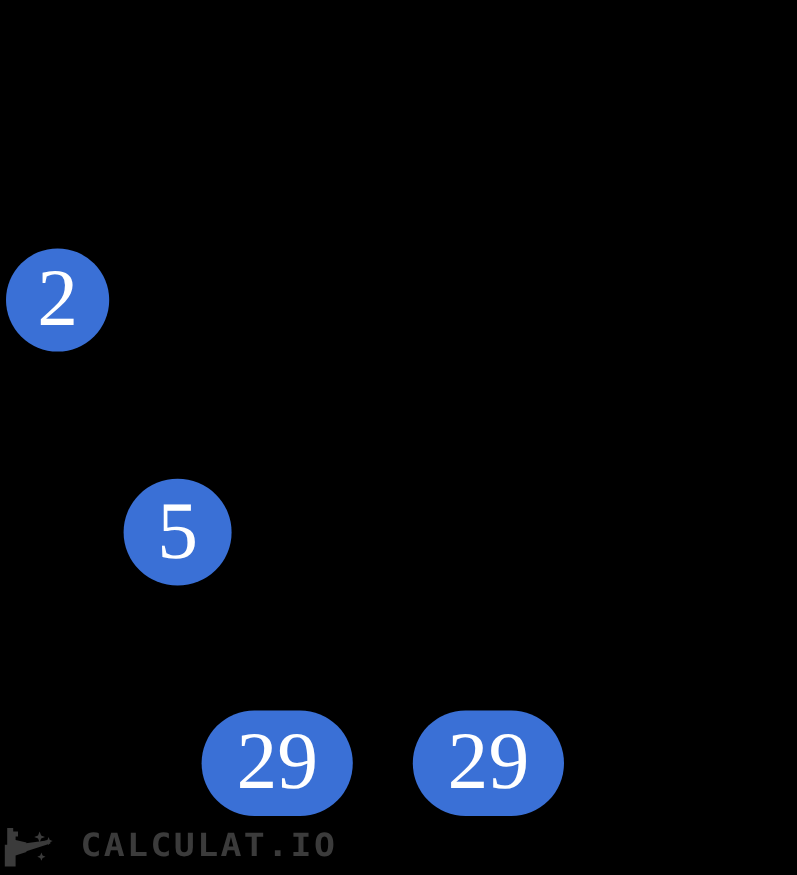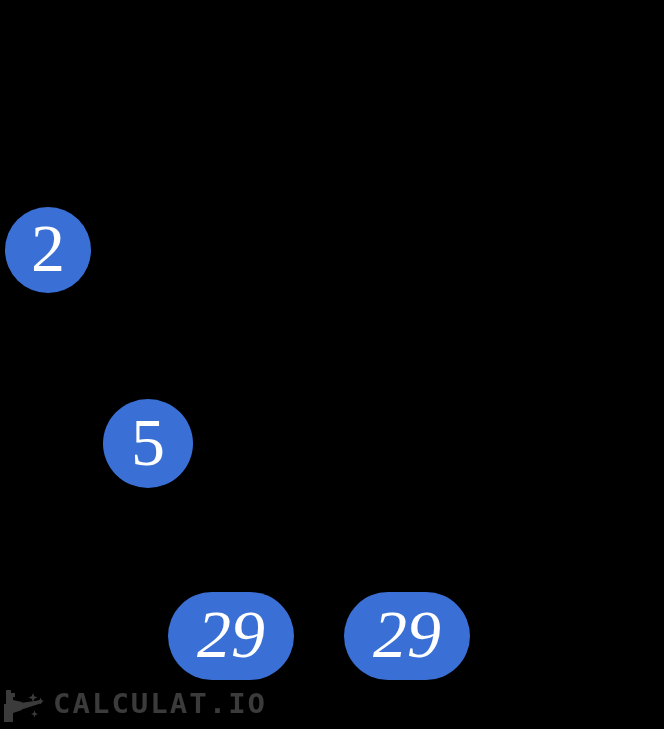--- a/index.html
+++ b/index.html
@@ -22,34 +22,34 @@
     display: flex;
     align-items: center;
     justify-content: center;
     font-size: 68px;
     line-height: 1;
     padding-bottom: 4px;
     box-sizing: border-box;
     user-select: none;
   }
   .node.circle { border-radius: 50%; }
-  .node.pill   { border-radius: 46px; font-style: italic; }
+  .node.pill   { border-radius: 46px; }
 
   .node-2   { left: 5px;   top: 207px; width: 86px;  height: 86px; }
   .node-5   { left: 103px; top: 399px; width: 90px;  height: 89px; }
   .node-29a { left: 168px; top: 592px; width: 126px; height: 88px; }
   .node-29b { left: 344px; top: 592px; width: 126px; height: 88px; }
 
   .watermark {
     position: absolute;
     left: 2px;
     bottom: 5px;
     display: flex;
     align-items: center;
-    gap: 5px;
+    gap: 19px;
   }
   .wm-icon {
     display: inline-block;
     width: 46px;
     height: 40px;
   }
   .wm-text {
     font-family: "DejaVu Sans Mono", monospace;
     font-weight: bold;
     font-size: 29px;

